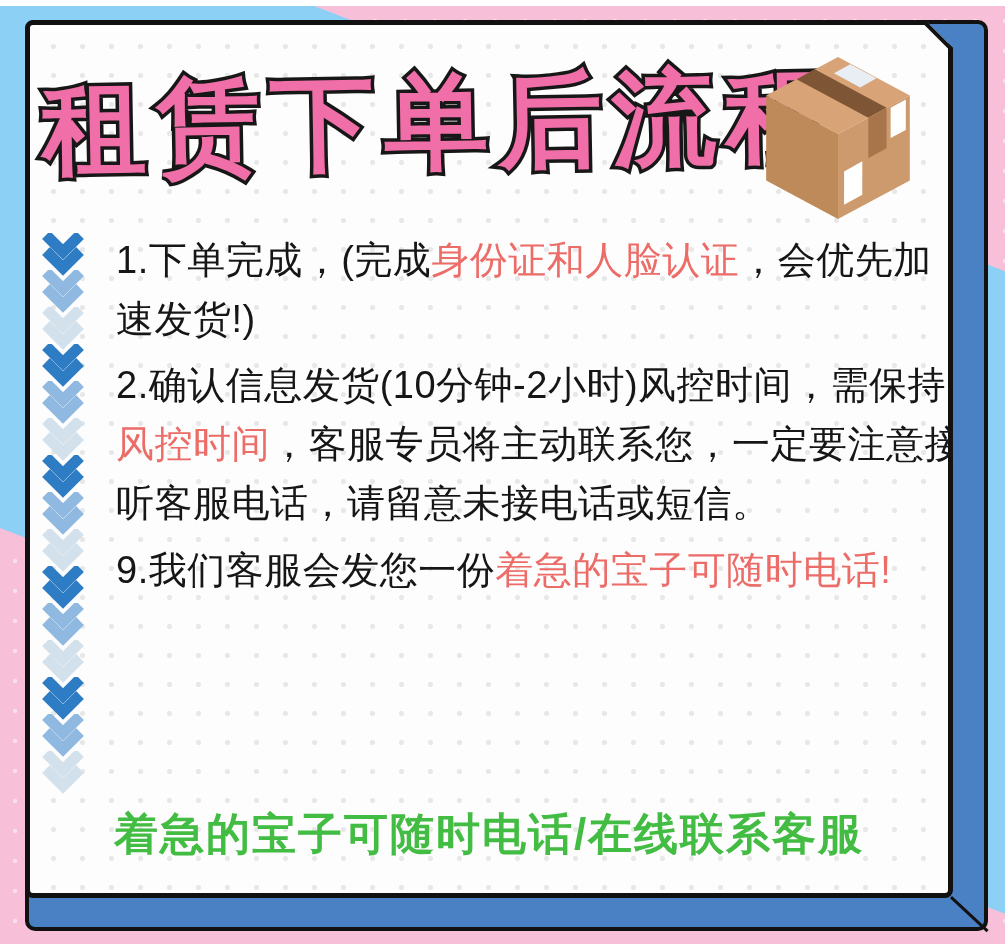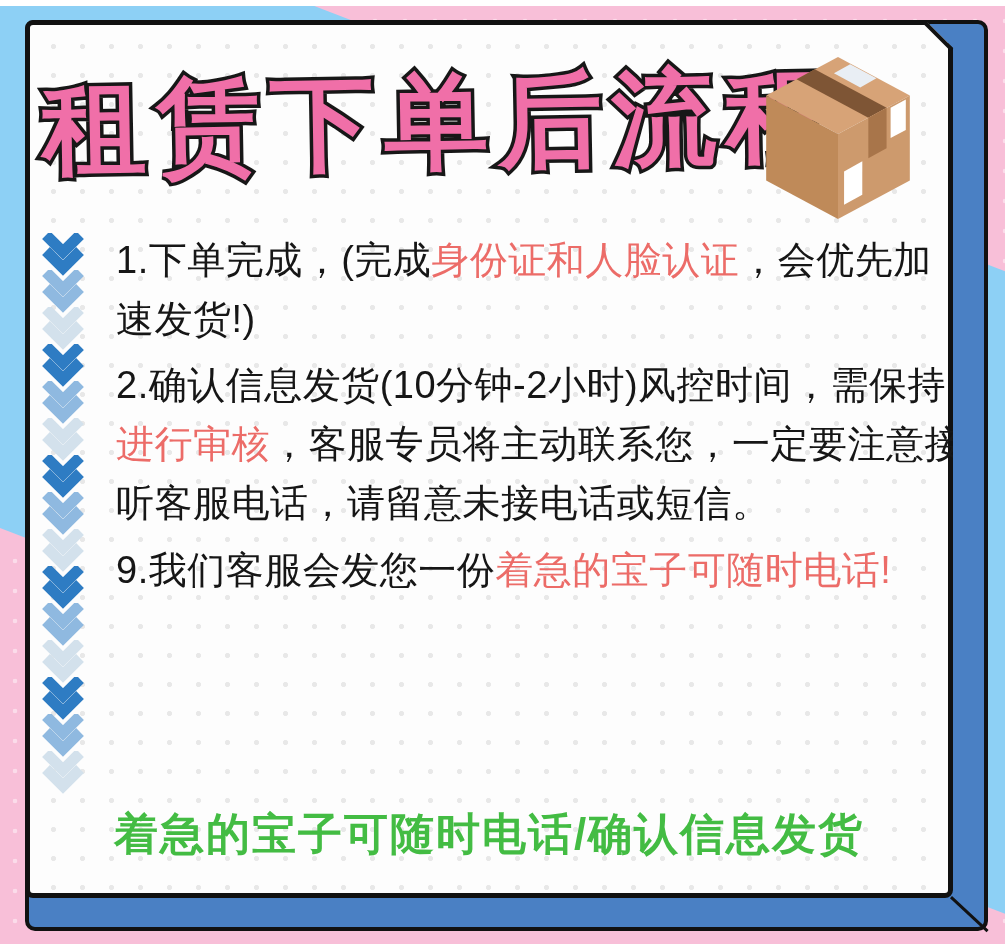--- a/index.html
+++ b/index.html
@@ -139,21 +139,21 @@
           <path d="M6 18 L23 35 L40 18" fill="none" stroke="currentColor" stroke-width="11"></path>
         </svg></div>
       <div class="chev c2" style="top: 726px;"><svg viewBox="0 0 46 44" width="46" height="44" aria-hidden="true">
           <path d="M6 2 L23 19 L40 2" fill="none" stroke="currentColor" stroke-width="11"></path>
           <path d="M6 18 L23 35 L40 18" fill="none" stroke="currentColor" stroke-width="11"></path>
         </svg></div>
     </div>
 
   <div class="steps">
     <div class="step"><span>1.下单完成，(完成</span><span class="hl">身份证和人脸认证</span><span>，会优先加速发货!)</span></div>
-    <div class="step"><span>2.确认信息发货(10分钟-2小时)风控时间，需保持</span><span class="hl">进行审核</span><span>，客服专员将主动联系您，一定要注意接听客服电话，请留意未接电话或短信。</span></div>
+    <div class="step"><span>2.确认信息发货(10分钟-2小时)风控时间，需保持</span><span class="hl">风控时间</span><span>，客服专员将主动联系您，一定要注意接听客服电话，请留意未接电话或短信。</span></div>
     <div class="step"><span>9.我们客服会发您一份</span><span class="hl">着急的宝子可随时电话!</span></div>
   </div>
 
-  <div class="footer">着急的宝子可随时电话/确认信息发货</div>
+  <div class="footer">着急的宝子可随时电话/在线联系客服</div>
 
 </div>
 
 <div class="bevel-tr"></div>
 
 </body></html>

